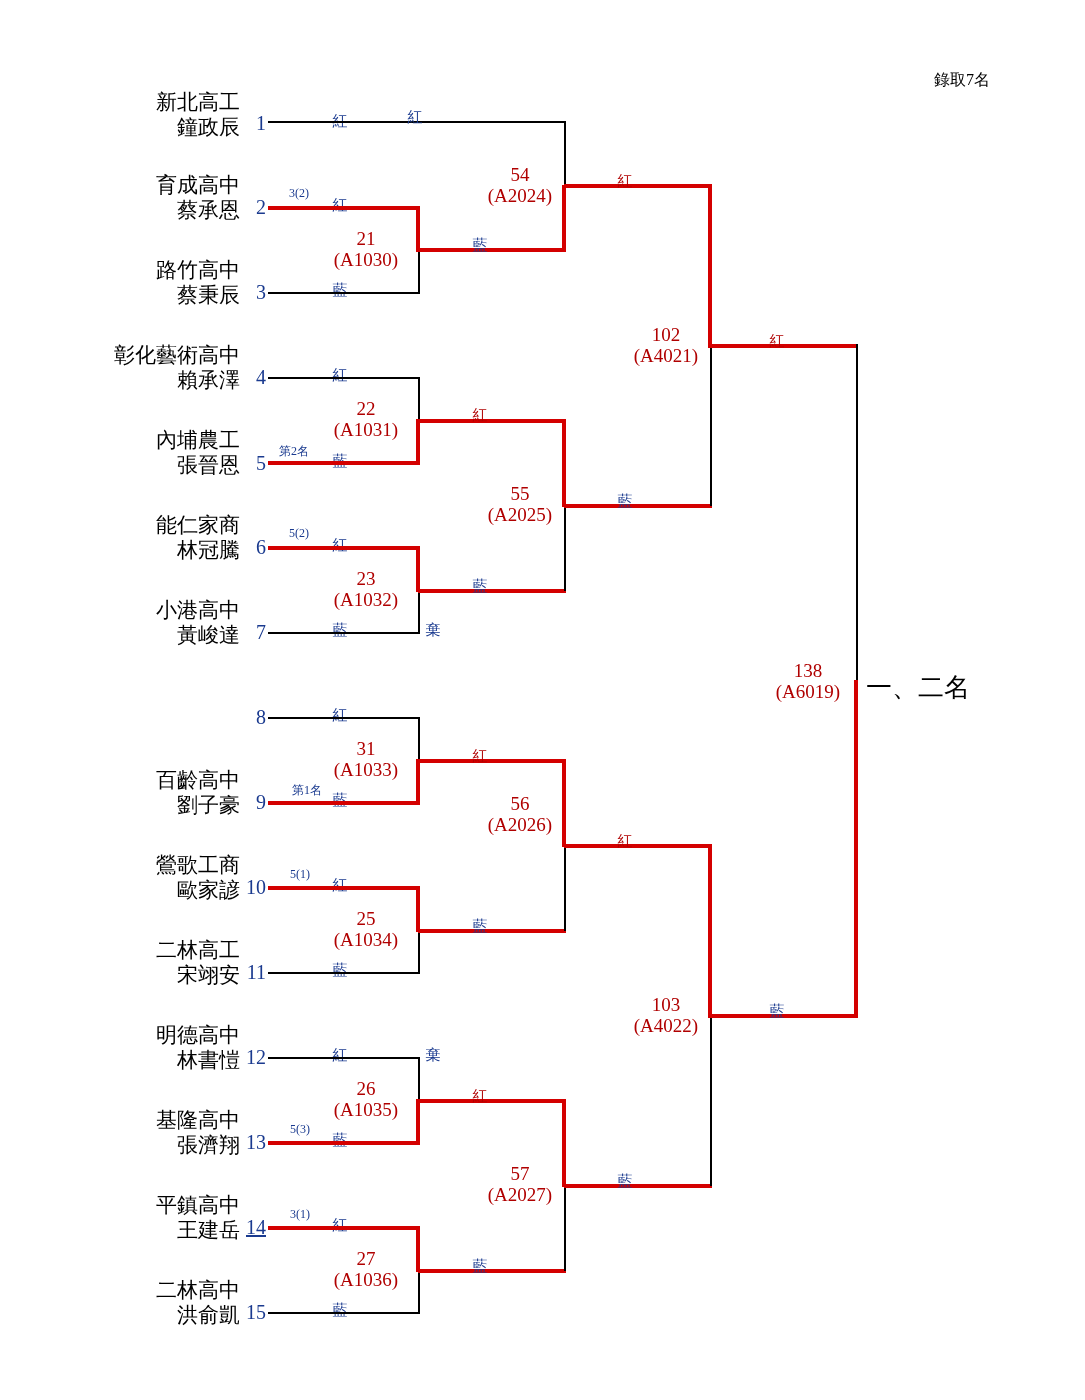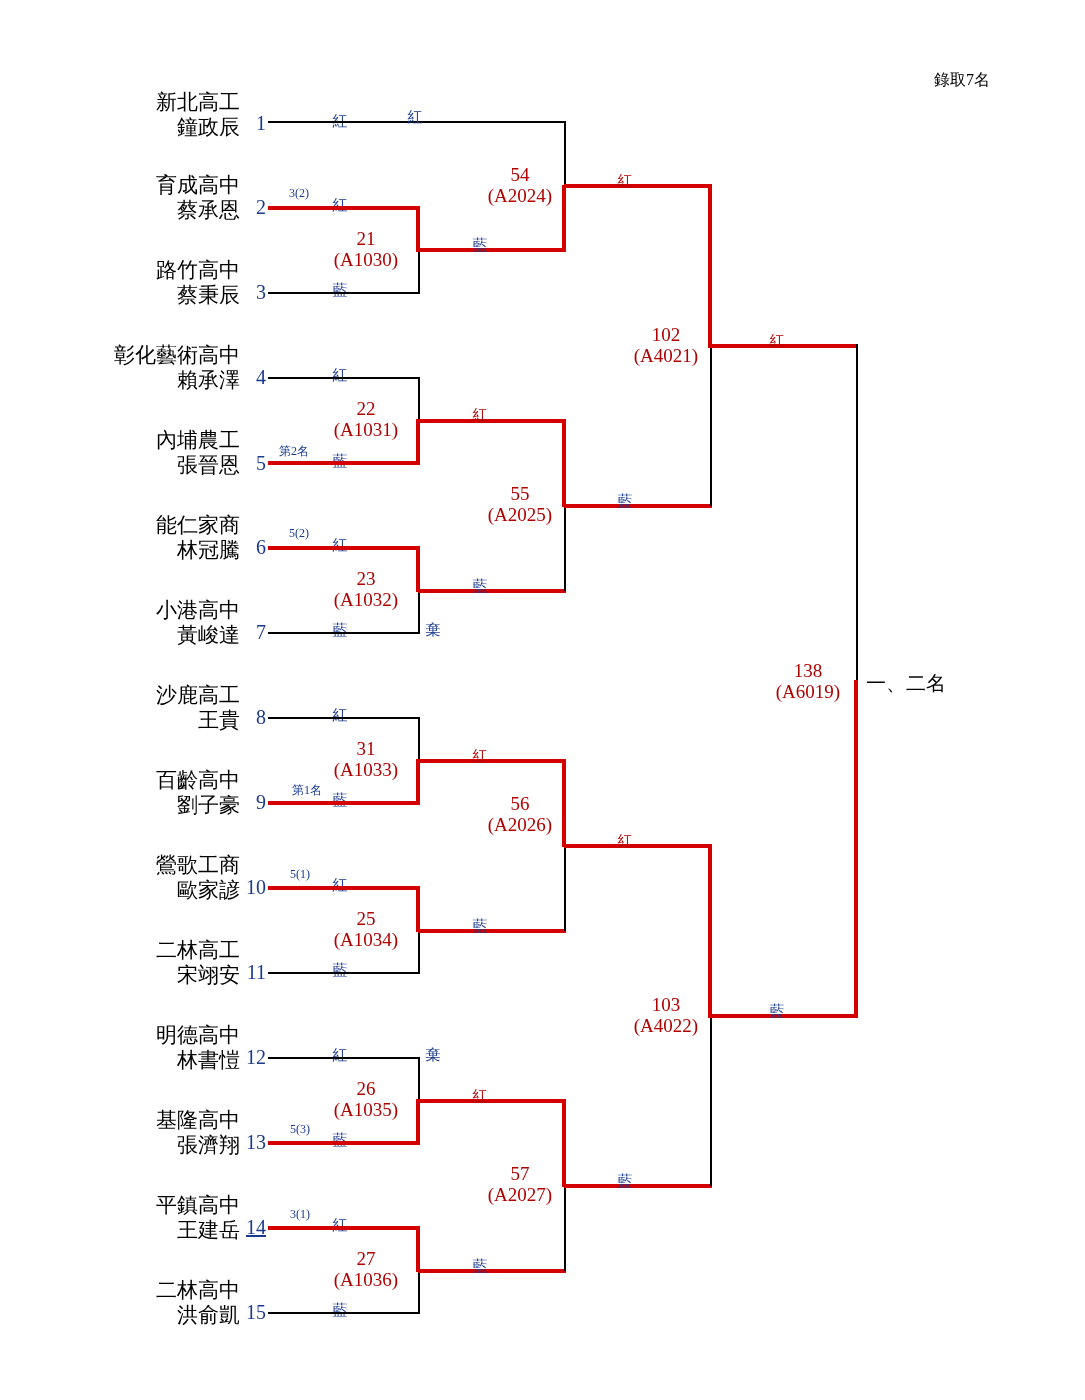--- a/index.html
+++ b/index.html
@@ -34,21 +34,21 @@
   .matchnum{
     position:absolute;font-size:19px;color:#b00000;text-align:center;width:92px;
     line-height:1.12;
   }
   .matchnum .num{display:block;}
   .matchnum .code{display:block;}
   .walkover{
     position:absolute;font-size:15px;color:#1a3a8f;text-align:center;width:26px;
   }
   .finallabel{
-    position:absolute;font-size:20px;color:#000;white-space:nowrap;
+    position:absolute;font-size:26px;color:#000;white-space:nowrap;
   }
   .ln{position:absolute;background:#000;}
   .ln.h{height:2px;}
   .ln.v{width:2px;}
   .rd{position:absolute;background:#d40000;}
   .rd.h{height:4px;}
   .rd.v{width:4px;}
 </style>
 </head>
 <body>
@@ -103,24 +103,20 @@
   <div class="corner" style="left:325px;top:536px;">紅</div>
 
   <div class="player" style="left:30px;top:598px;">
     <span class="school">小港高中</span>
     <span class="name">黃峻達</span>
   </div>
   <div class="seed" style="left:240px;top:621px;">7</div>
   <div class="corner" style="left:325px;top:621px;">藍</div>
   <div class="walkover" style="left:420px;top:621px;">棄</div>
 
-  <div class="player" style="left:30px;top:683px;">
-    <span class="school">沙鹿高工</span>
-    <span class="name">王貴</span>
-  </div>
   <div class="seed" style="left:240px;top:706px;">8</div>
   <div class="corner" style="left:325px;top:706px;">紅</div>
 
   <div class="player" style="left:30px;top:768px;">
     <span class="school">百齡高中</span>
     <span class="name">劉子豪</span>
   </div>
   <div class="seed" style="left:240px;top:791px;">9</div>
   <div class="rank" style="left:278px;top:782px;">第1名</div>
   <div class="corner" style="left:325px;top:791px;">藍</div>

